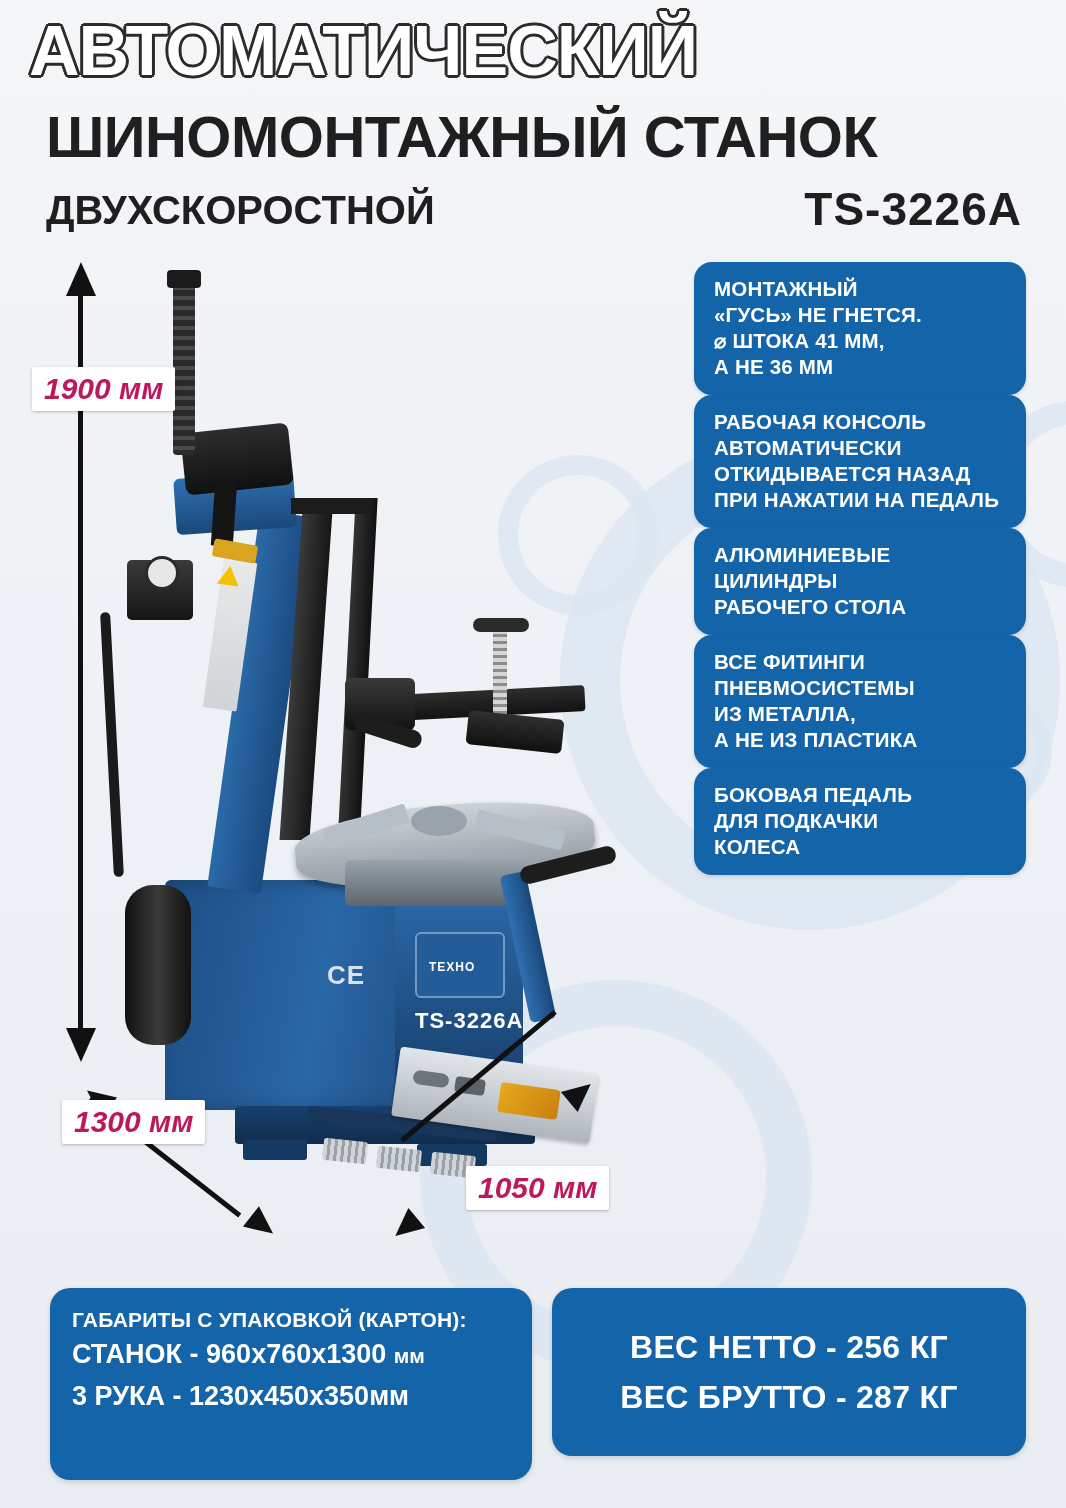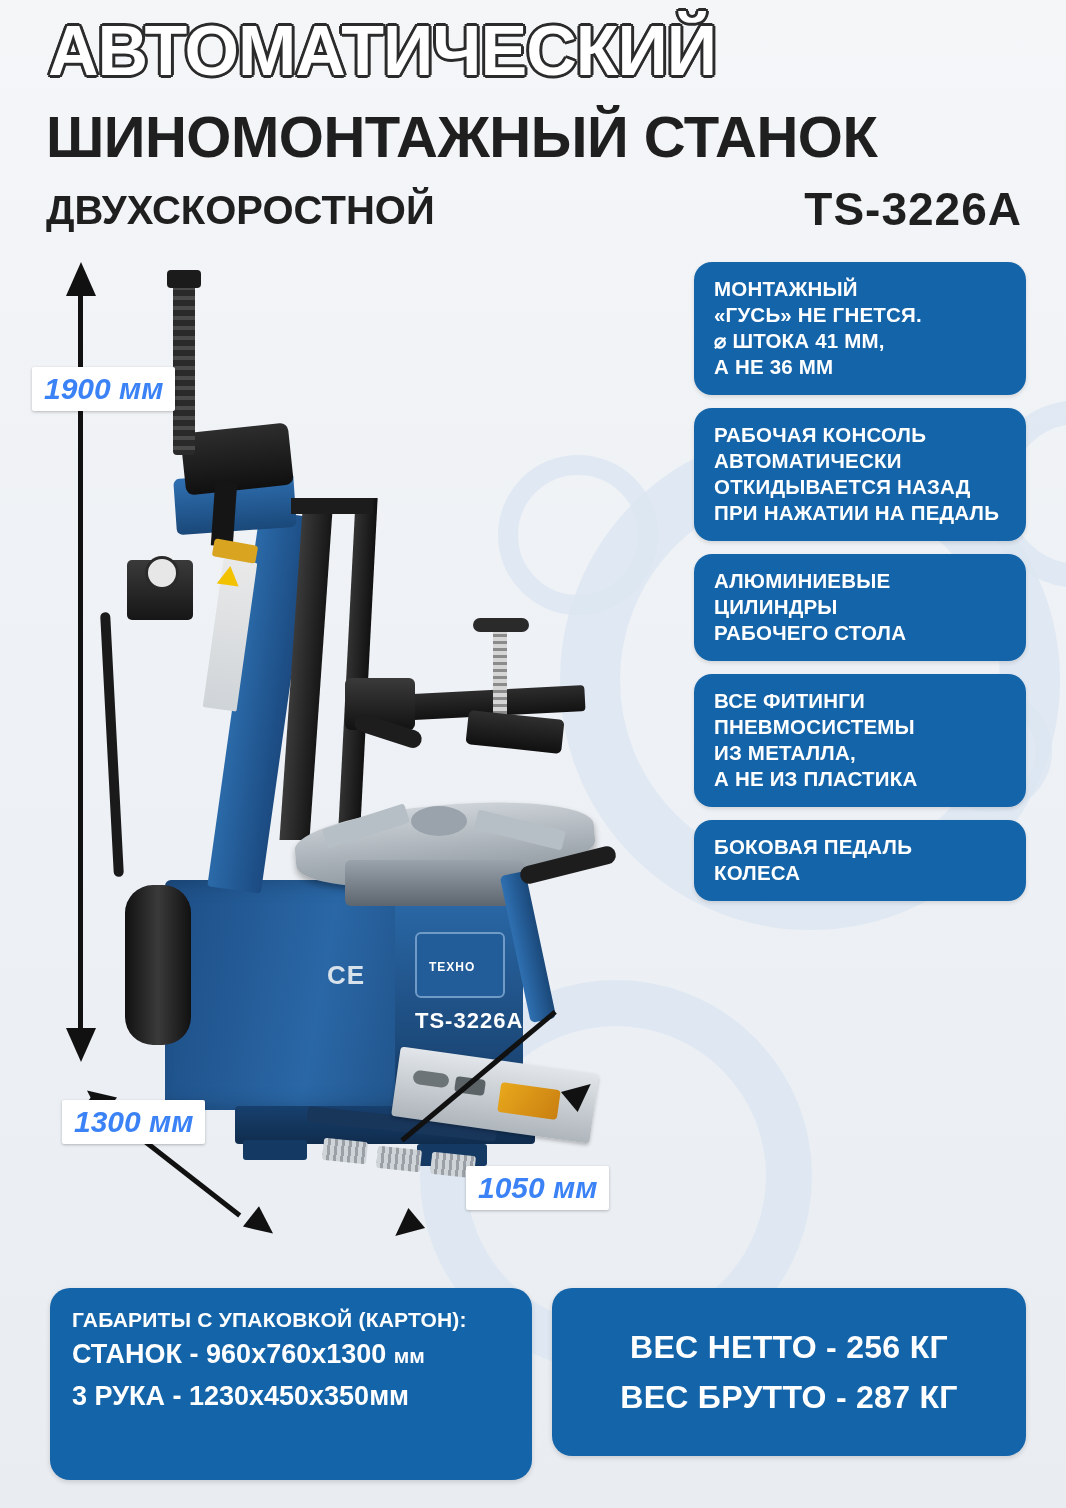--- a/index.html
+++ b/index.html
@@ -21,21 +21,21 @@
   .gear{
     position:absolute;
     border-radius:50%;
     border:14px solid #dbe6f2;
     opacity:.75;
   }
 
   
   .header{position:absolute;left:0;top:0;width:1066px;}
   .title1{
-    position:absolute;left:48px;top:16px;
+    position:absolute;left:29px;top:16px;
     font-size:70px;line-height:70px;font-weight:bold;
     letter-spacing:-1px;color:#ffffff;
     -webkit-text-stroke:0px;
     text-shadow:
       3px 0 0 #2b2b2b, -3px 0 0 #2b2b2b, 0 3px 0 #2b2b2b, 0 -3px 0 #2b2b2b,
       2px 2px 0 #2b2b2b, -2px 2px 0 #2b2b2b, 2px -2px 0 #2b2b2b, -2px -2px 0 #2b2b2b;
     white-space:nowrap;
   }
   .title2{
     position:absolute;left:46px;top:108px;
@@ -50,21 +50,21 @@
   .model{
     position:absolute;right:44px;top:186px;
     font-size:46px;line-height:46px;font-weight:bold;
     color:#1f1f1f;letter-spacing:1px;white-space:nowrap;
   }
 
   
   .features{position:absolute;left:694px;top:262px;width:332px;}
   .bubble{
     background:#1464aa;color:#ffffff;border-radius:18px;
-    padding:14px 18px 15px 20px;margin-bottom:13px;
+    padding:14px 18px 15px 20px;
     font-size:20.5px;line-height:26px;font-weight:bold;
     letter-spacing:.2px;
     box-shadow:0 2px 4px rgba(0,0,0,.12);
   }
   .bubble div{white-space:nowrap;}
 
   
   .panel{
     position:absolute;background:#1464aa;color:#fff;border-radius:20px;
     box-shadow:0 2px 5px rgba(0,0,0,.15);
@@ -72,21 +72,21 @@
   .panel-dims{left:50px;top:1288px;width:482px;height:192px;padding:18px 20px 0 22px;box-sizing:border-box;}
   .panel-dims .cap{font-size:21px;font-weight:bold;line-height:28px;letter-spacing:.2px;}
   .panel-dims .row{font-size:27px;font-weight:bold;line-height:40px;white-space:nowrap;}
   .panel-dims .row .sm{font-size:21px;}
   .panel-weight{left:552px;top:1288px;width:474px;height:168px;box-sizing:border-box;
     display:flex;flex-direction:column;justify-content:center;align-items:center;}
   .panel-weight .row{font-size:32px;font-weight:bold;line-height:50px;letter-spacing:.3px;white-space:nowrap;}
 
   
   .dimlabel{
-    position:absolute;background:#ffffff;color:#3b82f6;
+    position:absolute;background:#ffffff;color:#be185d;
     font-weight:bold;font-style:italic;
     border:0;border-radius:2px;
     padding:4px 12px;font-size:30px;line-height:36px;white-space:nowrap;
     box-shadow:0 1px 3px rgba(0,0,0,.25);
   }
   #dim-height{left:32px;top:367px;}
   #dim-depth{left:62px;top:1100px;}
   #dim-width{left:466px;top:1166px;}
 
   
@@ -224,20 +224,21 @@
 
     <div class="bubble">
       <div>ВСЕ ФИТИНГИ</div>
       <div>ПНЕВМОСИСТЕМЫ</div>
       <div>ИЗ МЕТАЛЛА,</div>
       <div>А НЕ ИЗ ПЛАСТИКА</div>
     </div>
 
     <div class="bubble">
       <div>БОКОВАЯ ПЕДАЛЬ</div>
+      <div>ДЛЯ ПОДКАЧКИ</div>
       <div>КОЛЕСА</div>
     </div>
 
   </div>
 
   <div class="panel panel-dims">
     <div class="cap">ГАБАРИТЫ С УПАКОВКОЙ (КАРТОН):</div>
     <div class="row">
       <span>СТАНОК - 960x760x1300</span>
       <span class="sm">мм</span>

